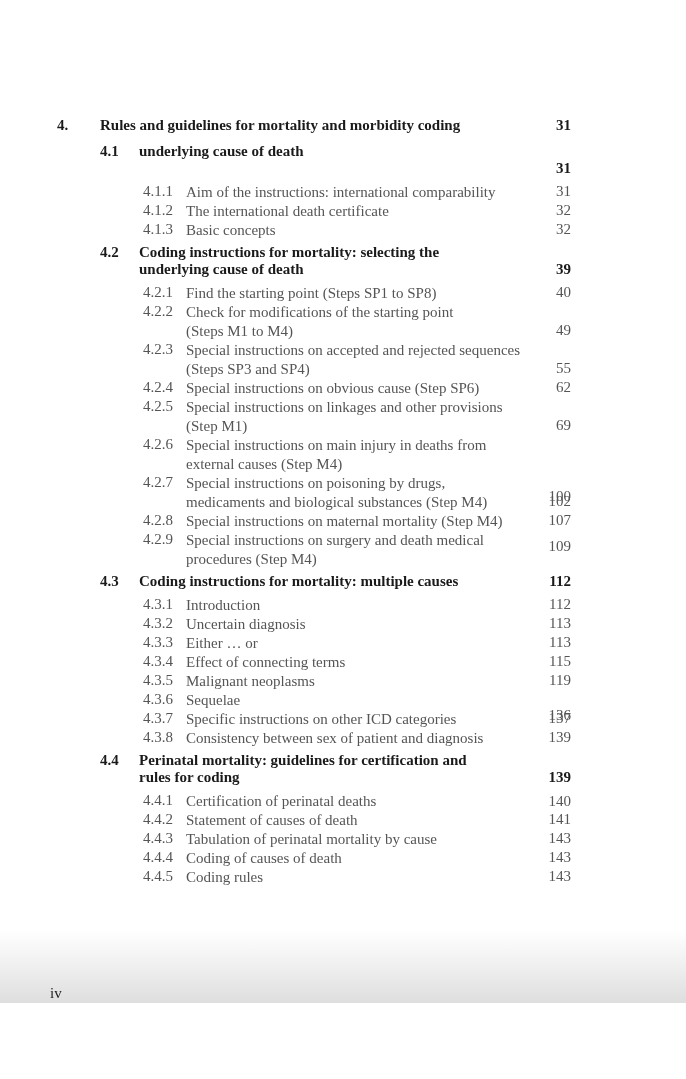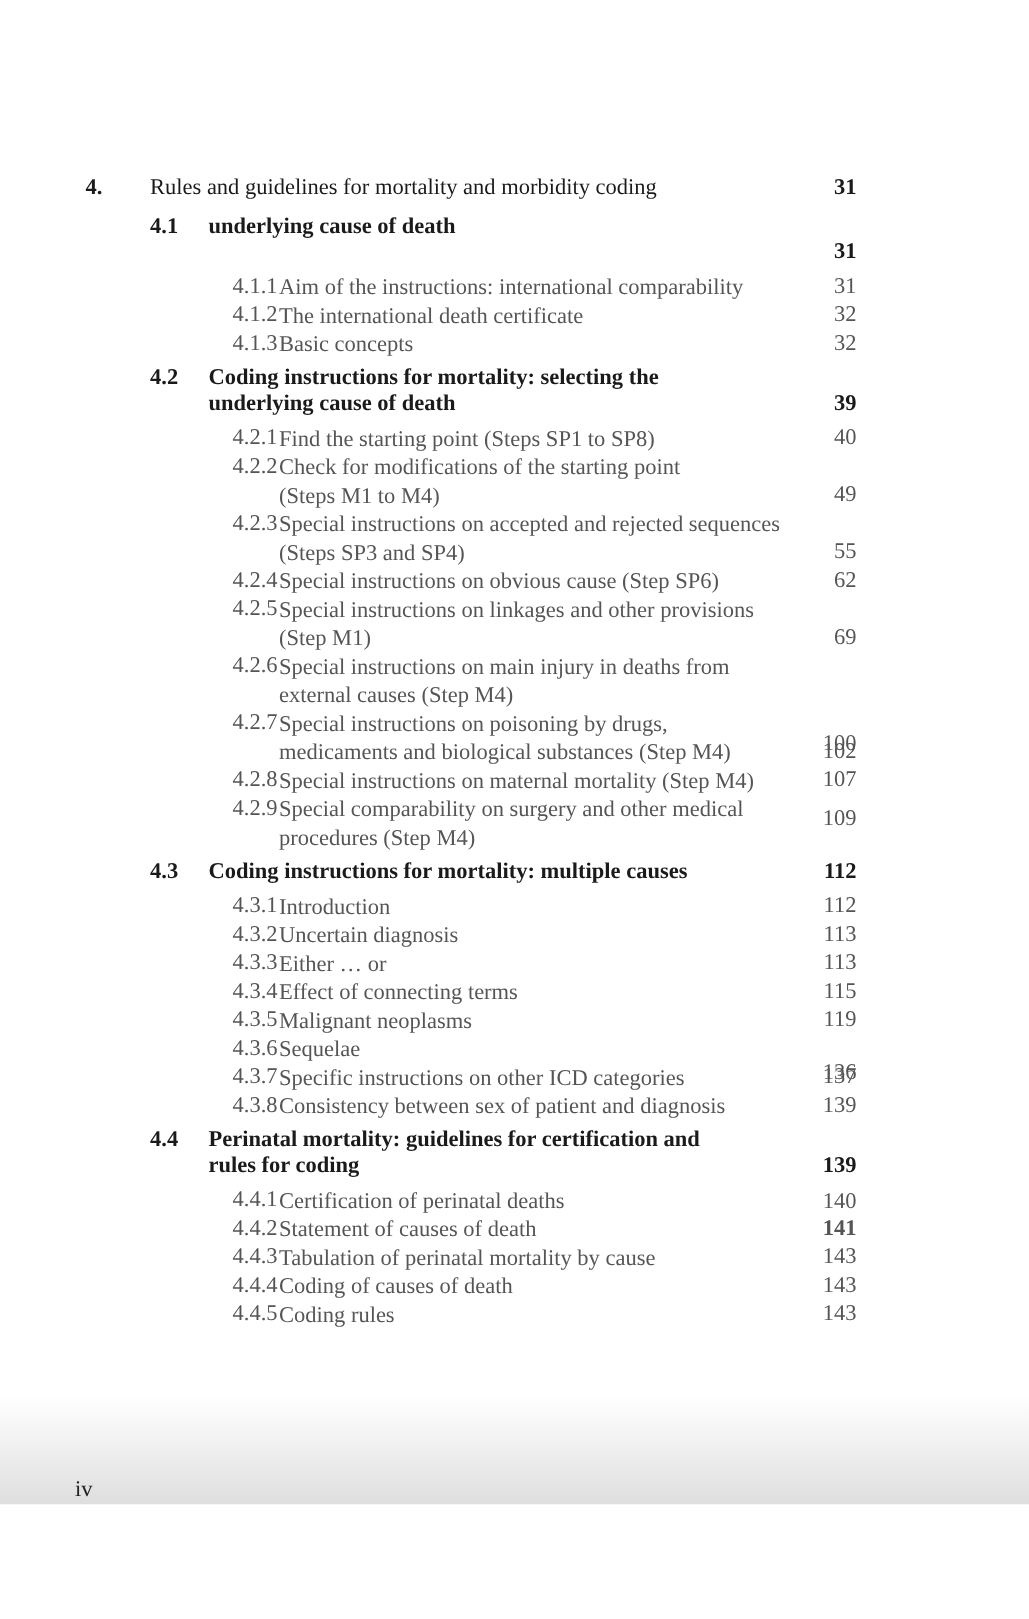--- a/index.html
+++ b/index.html
@@ -8,24 +8,24 @@
     background:#ffffff;
     font-family:"Liberation Serif","DejaVu Serif",serif;
   }
   .page {
     position:absolute; left:0; top:0; width:686px; height:1003px;
     background:linear-gradient(to bottom,#ffffff 0px,#ffffff 930px,#f2f2f2 960px,#dedede 1003px);
   }
   .toc { position:absolute; left:0; top:0; width:686px; }
   .row { position:absolute; left:0; width:686px; }
   .ch-num { position:absolute; left:57px; font-weight:bold; font-size:15px; color:#1a1a1a; }
-  .ch-title { position:absolute; left:100px; font-weight:normal; font-size:15px; color:#1a1a1a; }
+  .ch-title { position:absolute; left:100px; font-weight:bold; font-size:15px; color:#1a1a1a; }
   .sec-num { position:absolute; left:100px; font-weight:bold; font-size:15px; color:#1a1a1a; }
   .sec-title { position:absolute; left:139px; font-weight:bold; font-size:15px; color:#1a1a1a; line-height:17px; width:400px; }
-  .sub-num { position:absolute; left:155px; font-size:15px; color:#555555; }
+  .sub-num { position:absolute; left:143px; font-size:15px; color:#555555; }
   .sub-title { position:absolute; left:186px; font-size:15px; color:#555555; line-height:19px; width:365px; }
   .page-num { position:absolute; right:115px; font-size:15px; text-align:right; }
   .bold-pn { font-weight:bold; color:#1a1a1a; }
   .light-pn { color:#555555; }
   .folio { position:absolute; left:50px; top:985px; font-size:15px; color:#222; }
   .footer { position:absolute; left:0; top:1003px; width:686px; height:76px; background:#ffffff; }
 </style>
 </head>
 <body>
 
@@ -129,21 +129,21 @@
       <div class="row" style="top: 512px;">
         <span class="sub-num">4.2.8</span>
         <span class="sub-title">
           <div>Special instructions on maternal mortality (Step M4)</div>
         </span>
         <span class="page-num light-pn" style="top: 0px; text-align: center;">107</span>
       </div>
       <div class="row" style="top: 531px;">
         <span class="sub-num">4.2.9</span>
         <span class="sub-title">
-          <div>Special comparability on surgery and other medical</div>
+          <div>Special instructions on surgery and death medical</div>
           <div>procedures (Step M4)</div>
         </span>
         <span class="page-num light-pn" style="top: 7px;">109</span>
       </div>
       <div class="row" style="top: 573px;">
         <span class="sec-num">4.3</span>
         <span class="sec-title">
           <div>Coding instructions for mortality: multiple causes</div>
         </span>
         <span class="page-num bold-pn" style="top: 0px;">112</span>
@@ -217,21 +217,21 @@
         <span class="sub-title">
           <div>Certification of perinatal deaths</div>
         </span>
         <span class="page-num light-pn" style="top: 1px;">140</span>
       </div>
       <div class="row" style="top: 811px;">
         <span class="sub-num">4.4.2</span>
         <span class="sub-title">
           <div>Statement of causes of death</div>
         </span>
-        <span class="page-num light-pn" style="top: 0px; font-weight: bold;">141</span>
+        <span class="page-num light-pn" style="top: 0px;">141</span>
       </div>
       <div class="row" style="top: 830px;">
         <span class="sub-num">4.4.3</span>
         <span class="sub-title">
           <div>Tabulation of perinatal mortality by cause</div>
         </span>
         <span class="page-num light-pn" style="top: 0px;">143</span>
       </div>
       <div class="row" style="top: 849px;">
         <span class="sub-num">4.4.4</span>

